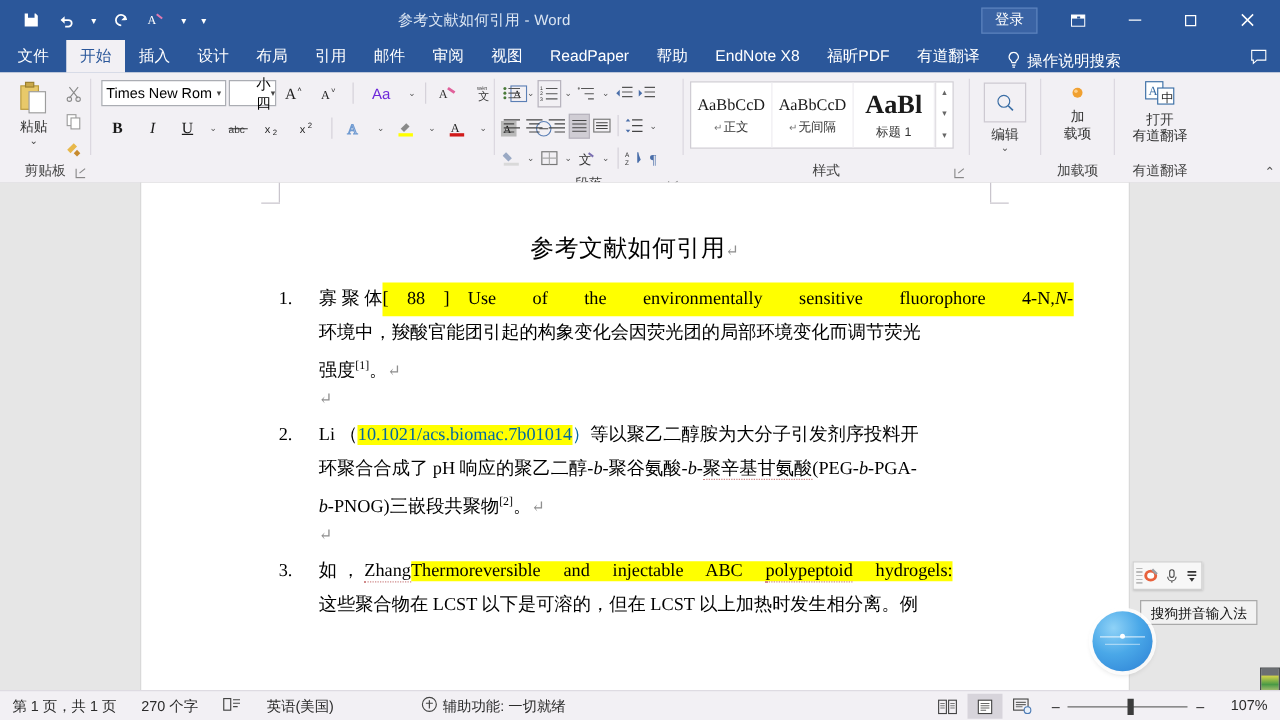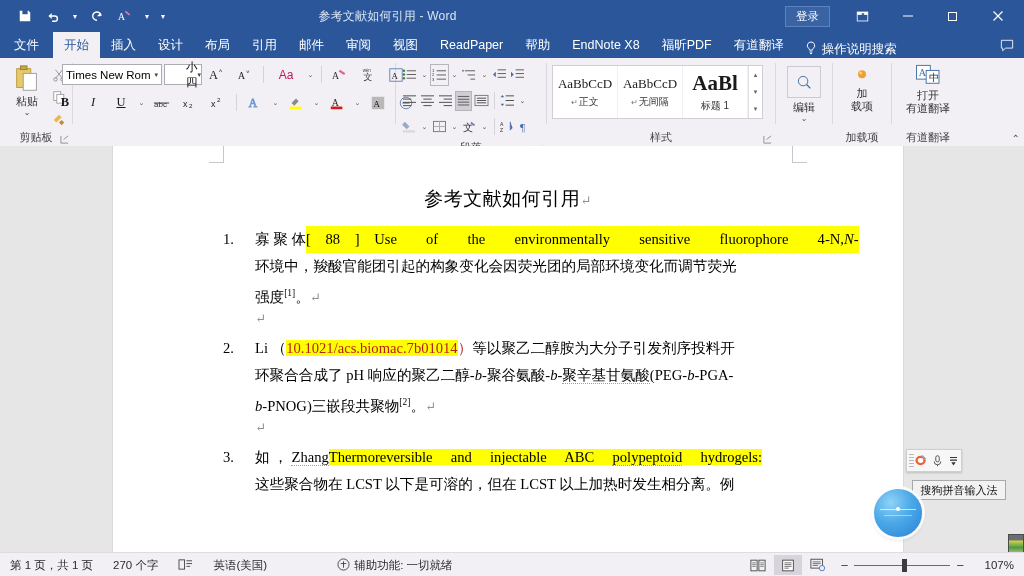--- a/index.html
+++ b/index.html
@@ -166,21 +166,21 @@
   .pilcrow{color:#8f8f8f;font-size:13px;}
 
   .para{
     display:flex;font-family:"Liberation Serif","DejaVu Serif",serif;
     font-size:14.6px;color:#000;line-height:27px;margin-top:14px;
     padding-left:110px;padding-right:110px;
   }
   .num{width:32px;flex:none;}
   .ptext{flex:1;text-align:justify;}
   .hl{background:#ffff00;}
-  .doi{color:#b91c1c;}
+  .doi{color:#0369a1;}
   .sup{font-size:9.5px;vertical-align:super;}
   .ital{font-style:italic;}
   .sq{border-bottom:1px dotted #d08a8a;}
   .blankline{padding-left:142px;color:#8f8f8f;font-size:13px;height:24px;
     font-family:"Liberation Serif","DejaVu Serif",serif;}
 
   .justline{display:flex;justify-content:space-between;}
   .justline > span{white-space:pre;}
 
   
@@ -368,21 +368,21 @@
           <svg width="9" height="9" viewBox="0 0 10 10">
               <path fill="none" stroke="#666" d="M1 1v8h8"></path>
               <path fill="none" stroke="#666" d="M4 5l5-4"></path>
             </svg>
         </span>
       </div>
     </div>
     <div class="sep"></div>
 
     <div class="grp fontg">
-      <div class="grp-body" style="flex-direction:column;align-items:center;padding-left:8px;">
+      <div class="grp-body" style="flex-direction:column;align-items:flex-start;padding-left:8px;">
         <div class="frow">
           <div class="fname">
             <span>Times New Rom</span>
             <span class="cbarrow">▾</span>
           </div>
           <div class="fsize">
             <span>小四</span>
             <span class="cbarrow">▾</span>
           </div>
           <div class="fbtn">
@@ -392,21 +392,21 @@
               </svg>
           </div>
           <div class="fbtn">
             <svg width="16" height="16" viewBox="0 0 18 18">
                 <text x="1" y="14" font-size="11" font-family="serif" fill="#1a1a1a">A</text>
                 <text x="10" y="8" font-size="7" fill="#1a1a1a">˅</text>
               </svg>
           </div>
           <div class="vsep"></div>
           <div class="fbtn wide">
-            <span style="font-size:12px;color:#be185d;">Aa</span>
+            <span style="font-size:12px;color:#6d28d9;">Aa</span>
           </div>
           <div class="tinyarw">⌄</div>
           <div class="vsep"></div>
           <div class="fbtn">
             <svg width="16" height="16" viewBox="0 0 18 18">
                 <text x="0" y="13" font-size="11" font-family="serif" fill="#333">A</text>
                 <path fill="#e0609a" d="M9 3l6 4-1.5 2-6-4z"></path>
               </svg>
           </div>
           <div class="fbtn">

